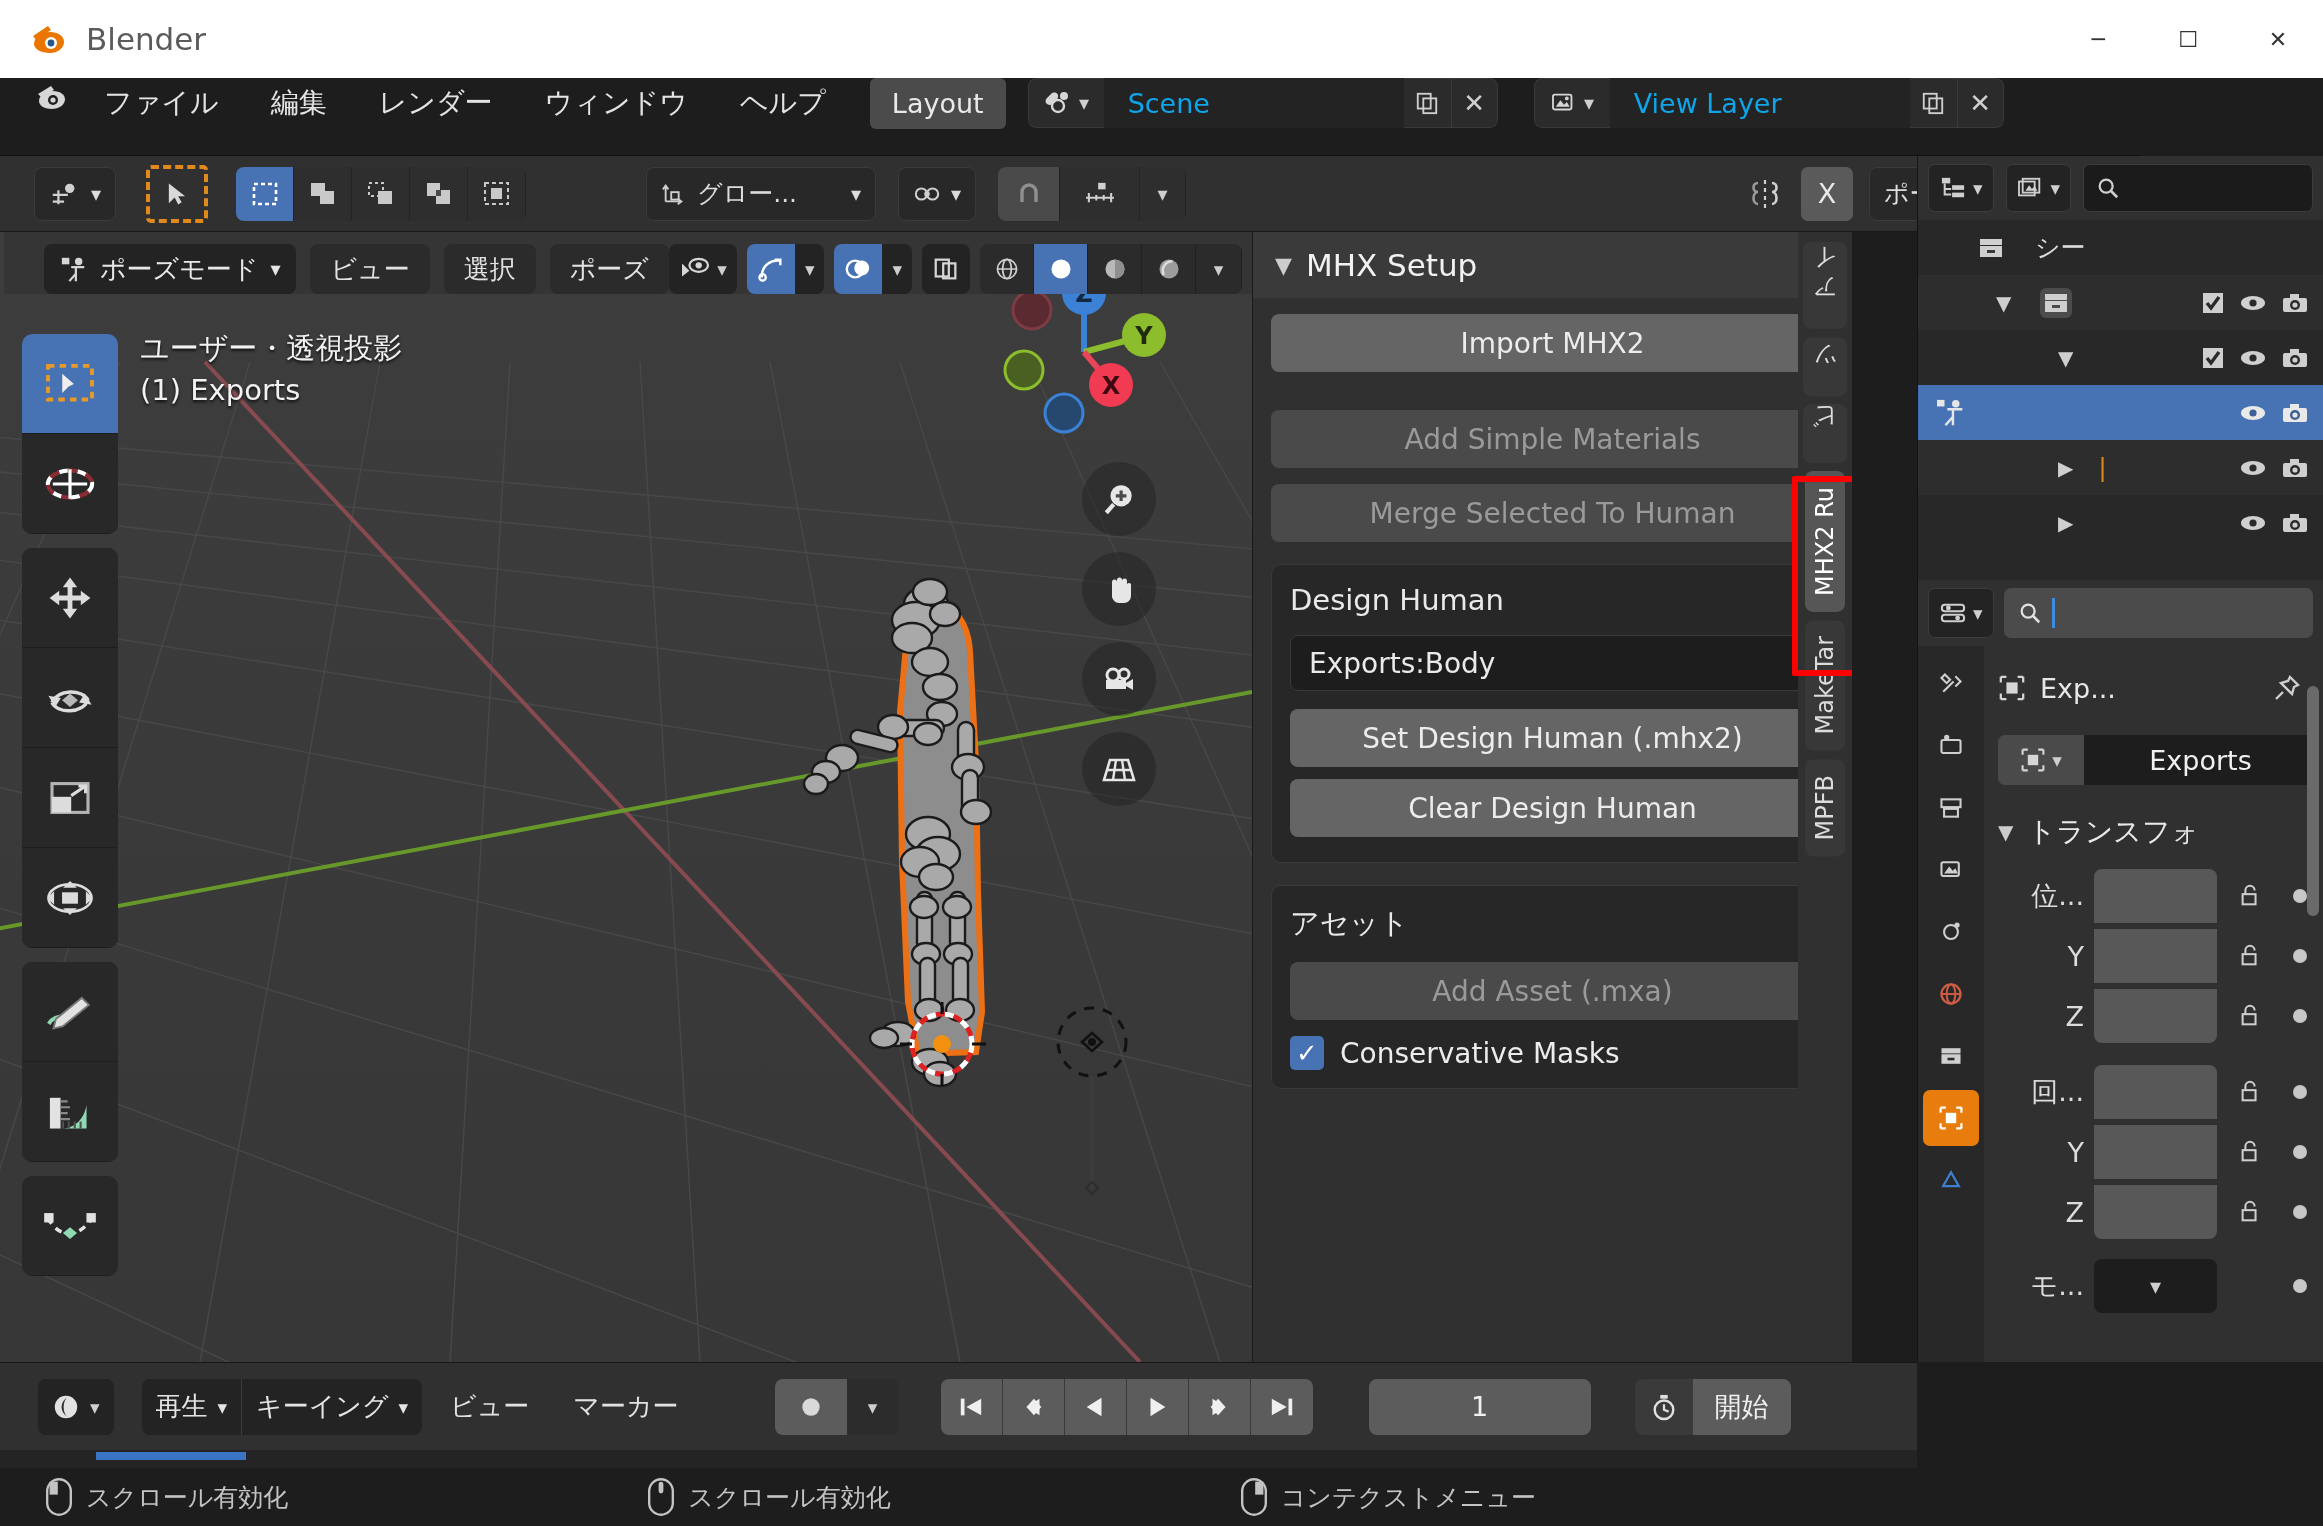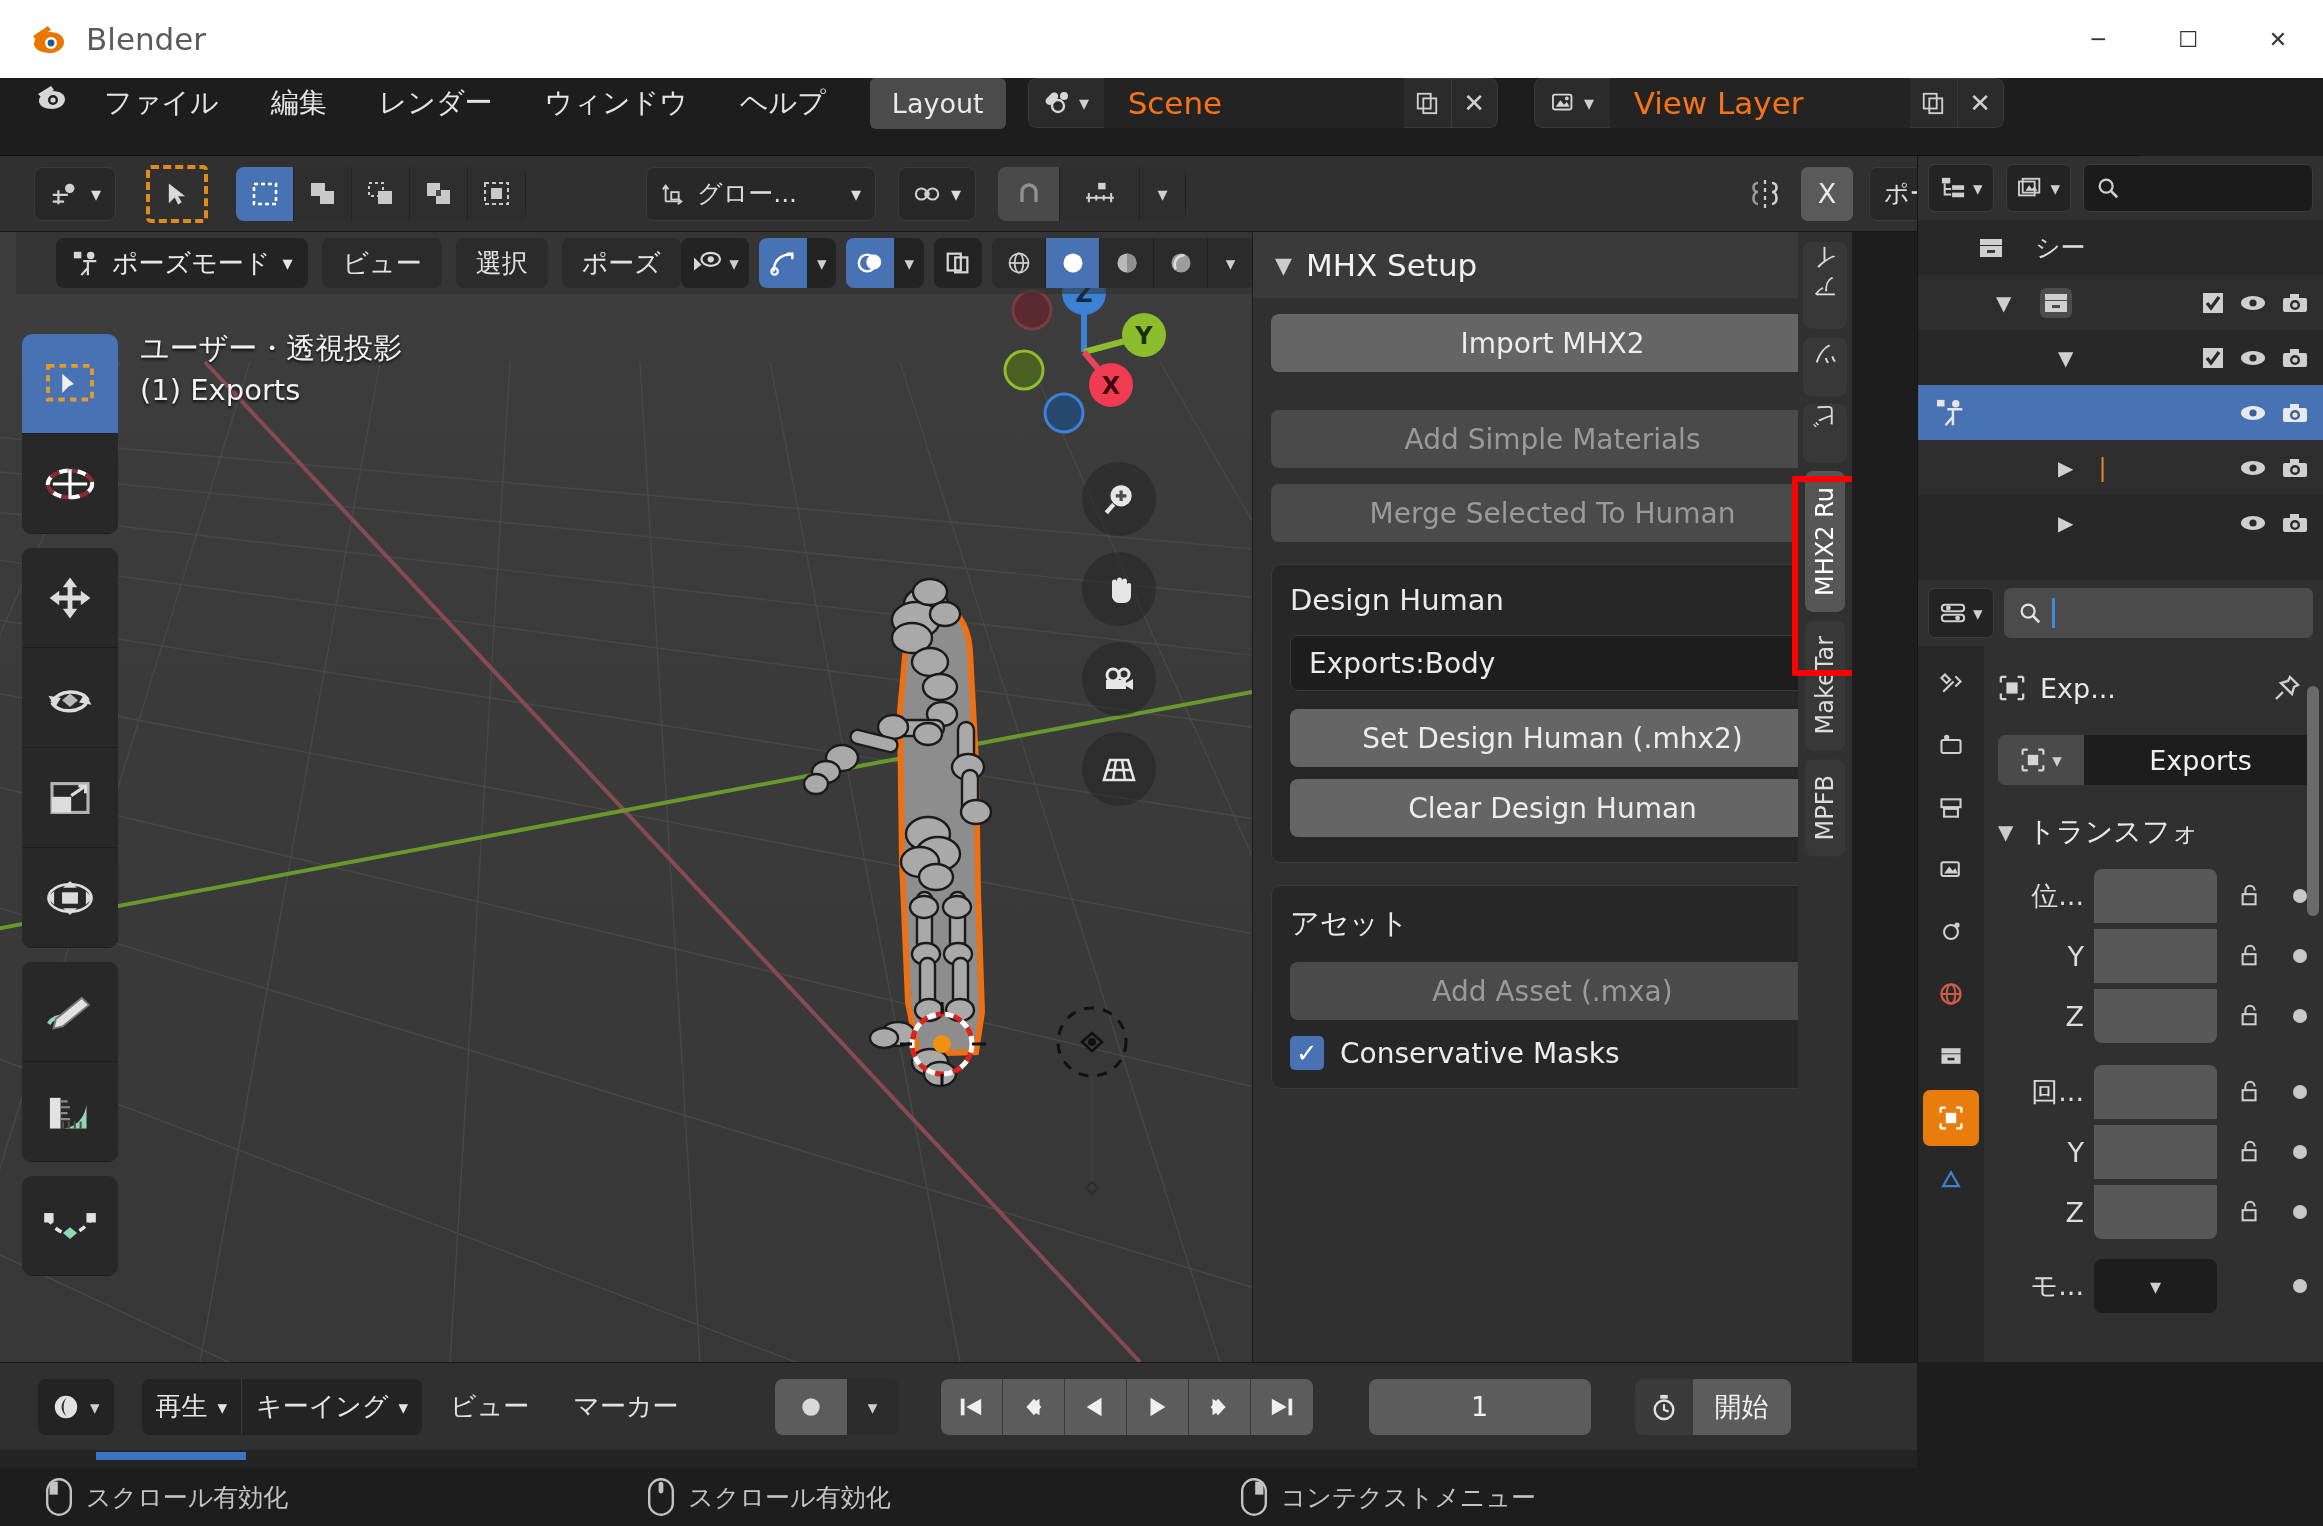--- a/index.html
+++ b/index.html
@@ -46,21 +46,21 @@
     margin-left: 22px; display: flex; align-items: center;
     height: 50px; border-radius: 8px; overflow: hidden;
   }
   .sb-icon {
     width: 76px; height: 50px; background: #2b2b2b; display: flex;
     align-items: center; justify-content: center; gap: 4px;
     border: 1px solid #3a3a3a; border-right: none;
     border-radius: 8px 0 0 8px;
   }
   .sb-name {
-    height: 50px; background: #232323; color: #f97316; font-size: 31px;
+    height: 50px; background: #232323; color: #0ea5e9; font-size: 27px;
     display: flex; align-items: center; padding: 0 24px; min-width: 300px;
   }
   .sb-sq {
     width: 48px; height: 50px; background: #2b2b2b; display: flex;
     align-items: center; justify-content: center;
     border: 1px solid #3a3a3a; border-left: none;
   }
   .sb-x {
     width: 46px; height: 50px; background: #2b2b2b; color: #cfcfcf;
     display: flex; align-items: center; justify-content: center;
@@ -92,22 +92,22 @@
     justify-content: center;
   }
 
   
   .viewport {
     position: absolute; left: 0; top: 232px; width: 1252px; height: 1130px;
     overflow: hidden; background: #3b3b3b;
   }
   .vp-grid { position: absolute; inset: 0; }
   .vp-header {
-    position: absolute; left: 16px; top: 0; width: 1252px; height: 62px;
-    display: flex; align-items: center; z-index: 30;
+    position: absolute; left: 4px; top: 0; width: 1252px; height: 62px;
+    display: flex; align-items: flex-end; z-index: 30;
     background: rgba(48,48,48,0.55);
   }
   .mode-pill {
     margin-left: 40px; height: 50px; background: #232323; border-radius: 8px;
     display: flex; align-items: center; padding: 0 16px; gap: 12px;
     color: #e7e7e7; font-size: 26px;
   }
   .vp-menu {
     height: 50px; background: #2b2b2b; border-radius: 8px; color: #e2e2e2;
     font-size: 26px; display: flex; align-items: center; padding: 0 20px;

